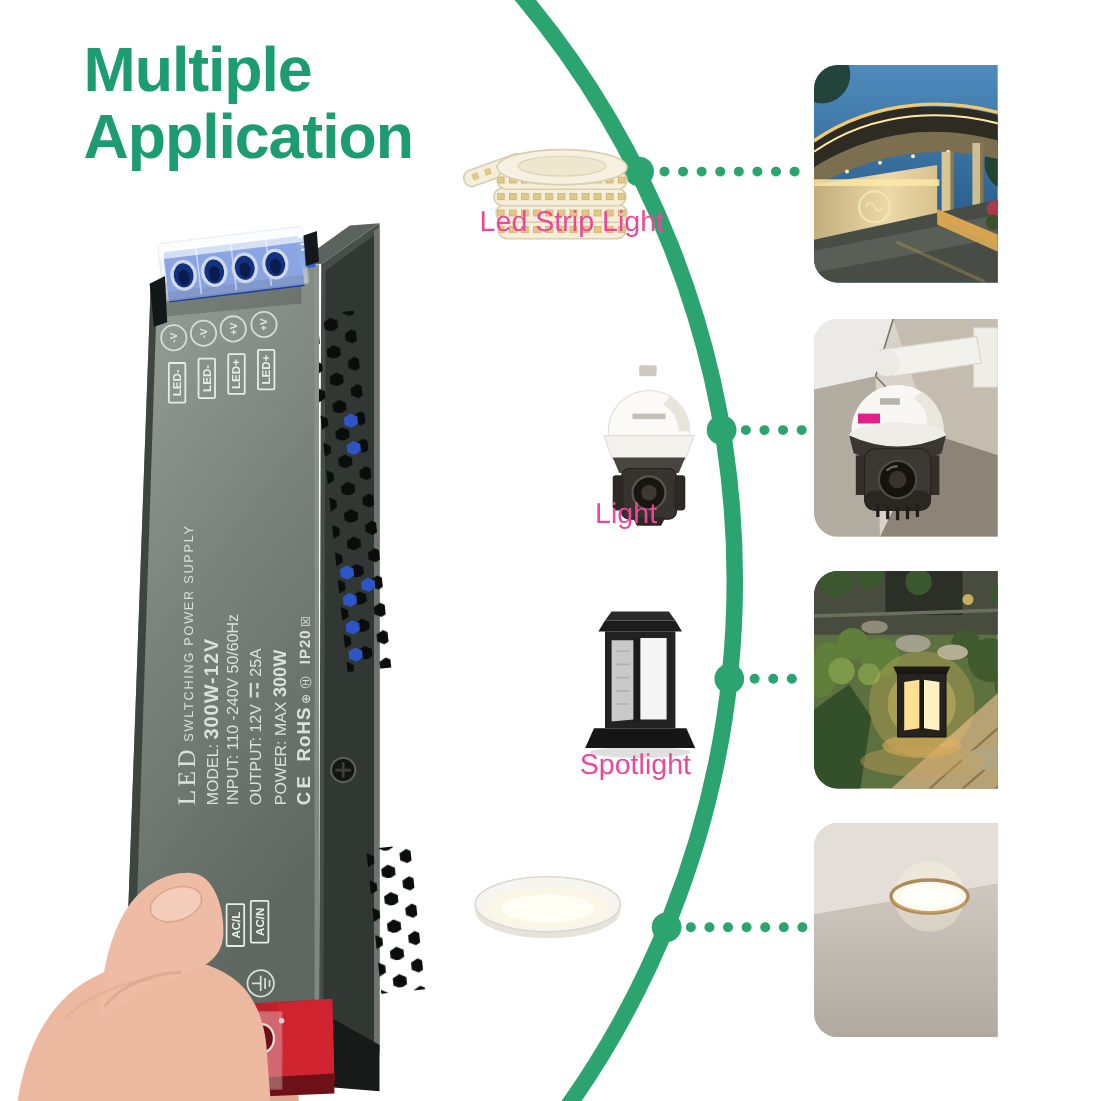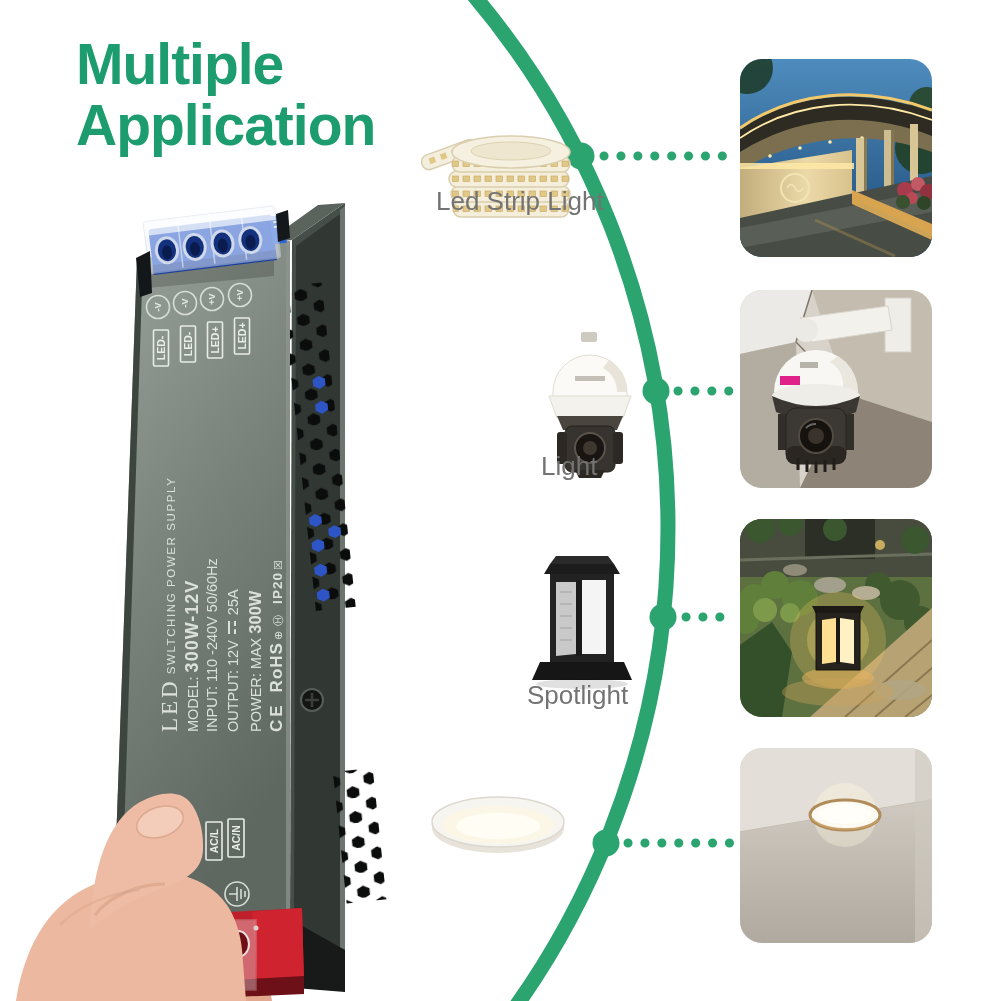--- a/index.html
+++ b/index.html
@@ -1,20 +1,20 @@
 <!DOCTYPE html>
 <html><head>
 <meta charset="utf-8">
 <style>
   html,body{margin:0;padding:0;background:#fff;}
-  .canvas{position:relative;width:1001px;height:1001px;background:#ffffff;overflow:hidden;
+  .canvas{position:relative;width:907px;height:1001px;background:#ffffff;overflow:hidden;
           font-family:"Liberation Sans",sans-serif;}
   .title{position:absolute;left:76px;top:34px;color:#1c9c6f;font-weight:bold;
          font-size:57px;line-height:61px;letter-spacing:-1px;}
-  .applabel{position:absolute;color:#737373;font-size:26px;line-height:30px;}
+  .applabel{position:absolute;color:#ec4899;font-size:26px;line-height:30px;}
   .lbl-strip{left:436px;top:186px;}
   .lbl-camera{left:541px;top:451px;}
   .lbl-spot{left:527px;top:680px;}
   .lbl-ceiling{left:426px;top:874px;}
   svg{position:absolute;left:0;top:0;}
   
   .devtext{position:absolute;left:92px;top:537px;width:260px;height:130px;
            transform:rotate(-90deg);color:#dbe1da;}
   .devtext .l{white-space:nowrap;}
   .l1{height:25px;font-size:11.5px;letter-spacing:1.6px;}

